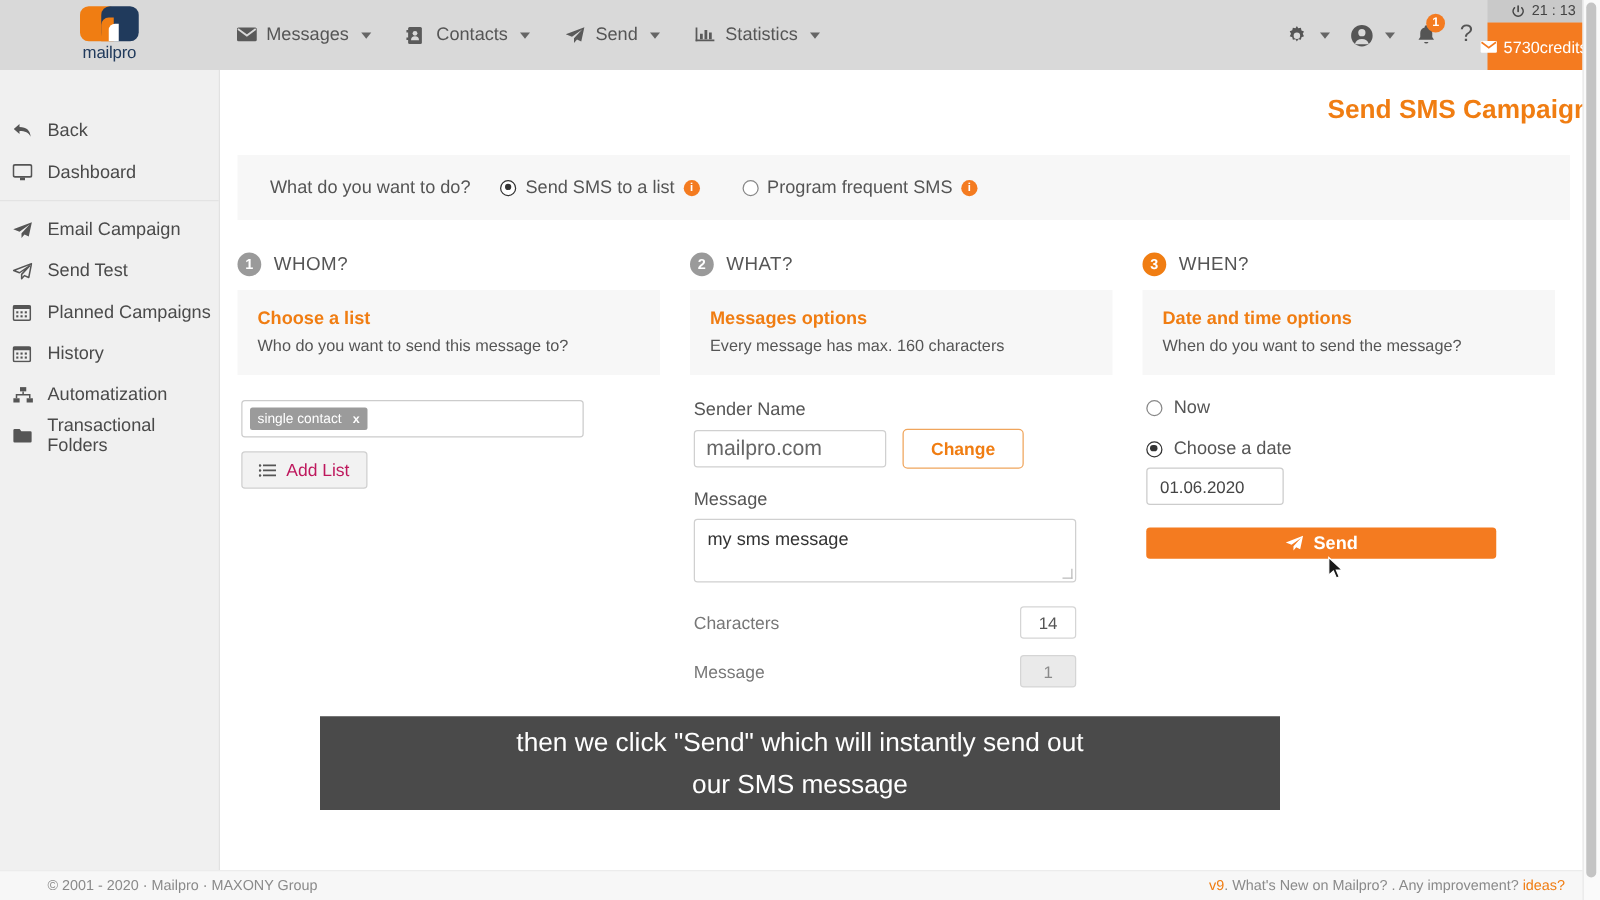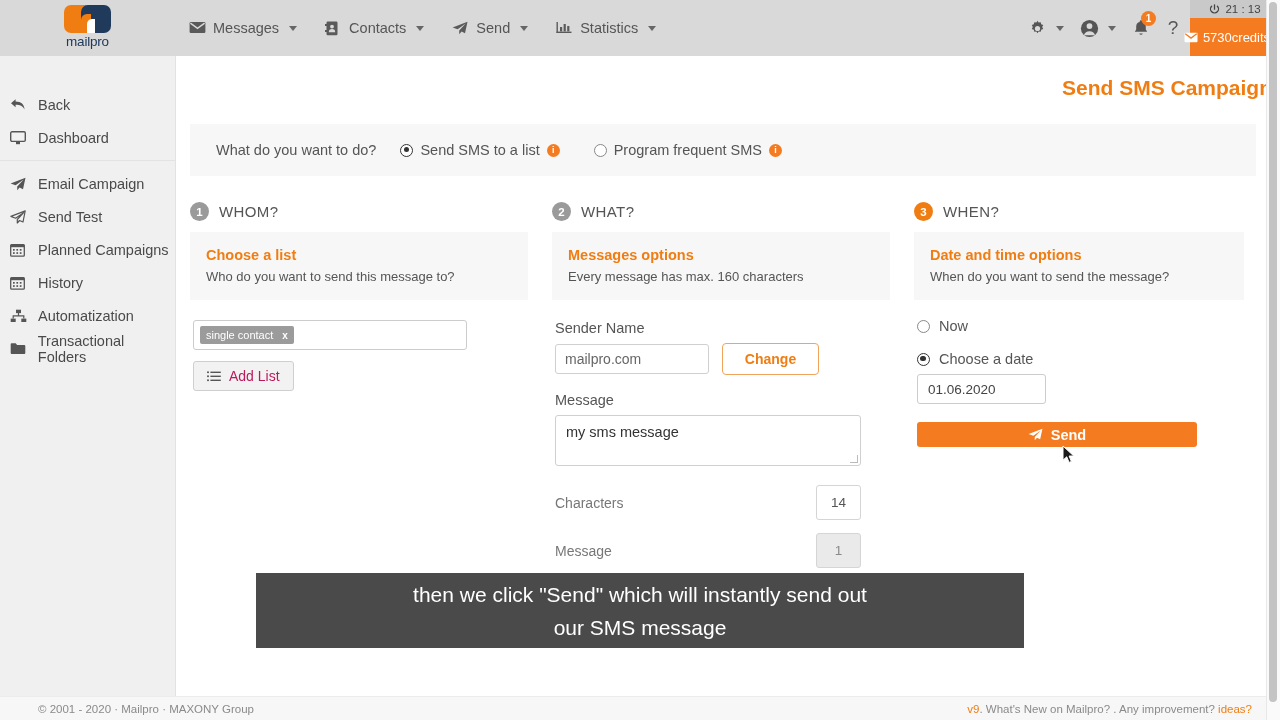--- a/index.html
+++ b/index.html
@@ -176,21 +176,21 @@
     margin-top:11px; display:inline-flex; align-items:center; gap:8px;
     background:#f2f2f2; border:1px solid #cfcfcf; border-radius:3px;
     padding:6px 13px; font-size:14px; color:#be185d; cursor:pointer;
   }
 
   
   .fld-label{ font-size:14.5px; color:#555; margin-bottom:7px; font-weight:500;}
   .row-inline{ display:flex; align-items:center; gap:13px; }
   .txt-input{
     width:154px; height:30px; border:1px solid #d0d0d0; border-radius:3px;
-    background:#fff; font-size:14px; color:#666; padding:0 9px;
+    background:#fff; font-size:17px; color:#666; padding:0 9px;
     display:flex; align-items:center;
   }
   .btn-outline{
     width:97px; height:32px; border:1px solid #f0a55c; border-radius:4px;
     background:#fff; color:#f07d12; font-weight:bold; font-size:14px;
     display:flex; align-items:center; justify-content:center; cursor:pointer;
   }
   .textarea{
     margin-top:7px; width:306px; height:51px; border:1px solid #d0d0d0; border-radius:3px;
     background:#fff; font-size:14.5px; color:#333; padding:8px 10px; position:relative;
@@ -198,31 +198,31 @@
   .textarea:after{
     content:""; position:absolute; right:2px; bottom:2px; width:7px;height:7px;
     border-right:1.5px solid #bbb; border-bottom:1.5px solid #bbb;
   }
   .counter-row{
     display:flex; align-items:center; justify-content:space-between;
     width:306px; margin-top:19px;
   }
   .counter-label{ font-size:14px; color:#777; }
   .counter-box{
-    width:45px;height:35px;border:1px solid #d5d5d5;border-radius:3px;background:#fff;
+    width:45px;height:26px;border:1px solid #d5d5d5;border-radius:3px;background:#fff;
     display:flex;align-items:center;justify-content:center;font-size:13.5px;color:#555;
   }
   .counter-box.dis{ background:#eaeaea; color:#8a8a8a; }
 
   
   .when-body{ padding-top:18px; }
   .radio-line{ display:flex; align-items:center; gap:9px; font-size:14.5px; color:#555;
     margin-bottom:17px; cursor:pointer; }
   .date-input{
-    width:129px;height:30px;border:1px solid #ccc;border-radius:3px;background:#fff;
+    width:110px;height:30px;border:1px solid #ccc;border-radius:3px;background:#fff;
     font-size:13.5px;color:#444;padding:0 10px;display:flex;align-items:center;
     margin-top:2px;
   }
   .btn-send{
     margin-top:18px; width:280px;height:25px; background:#f47b20; border:none;
     border-radius:3px; color:#fff; font-size:14.5px; font-weight:bold;
     display:flex; align-items:center; justify-content:center; gap:8px; cursor:pointer;
   }
 
   

